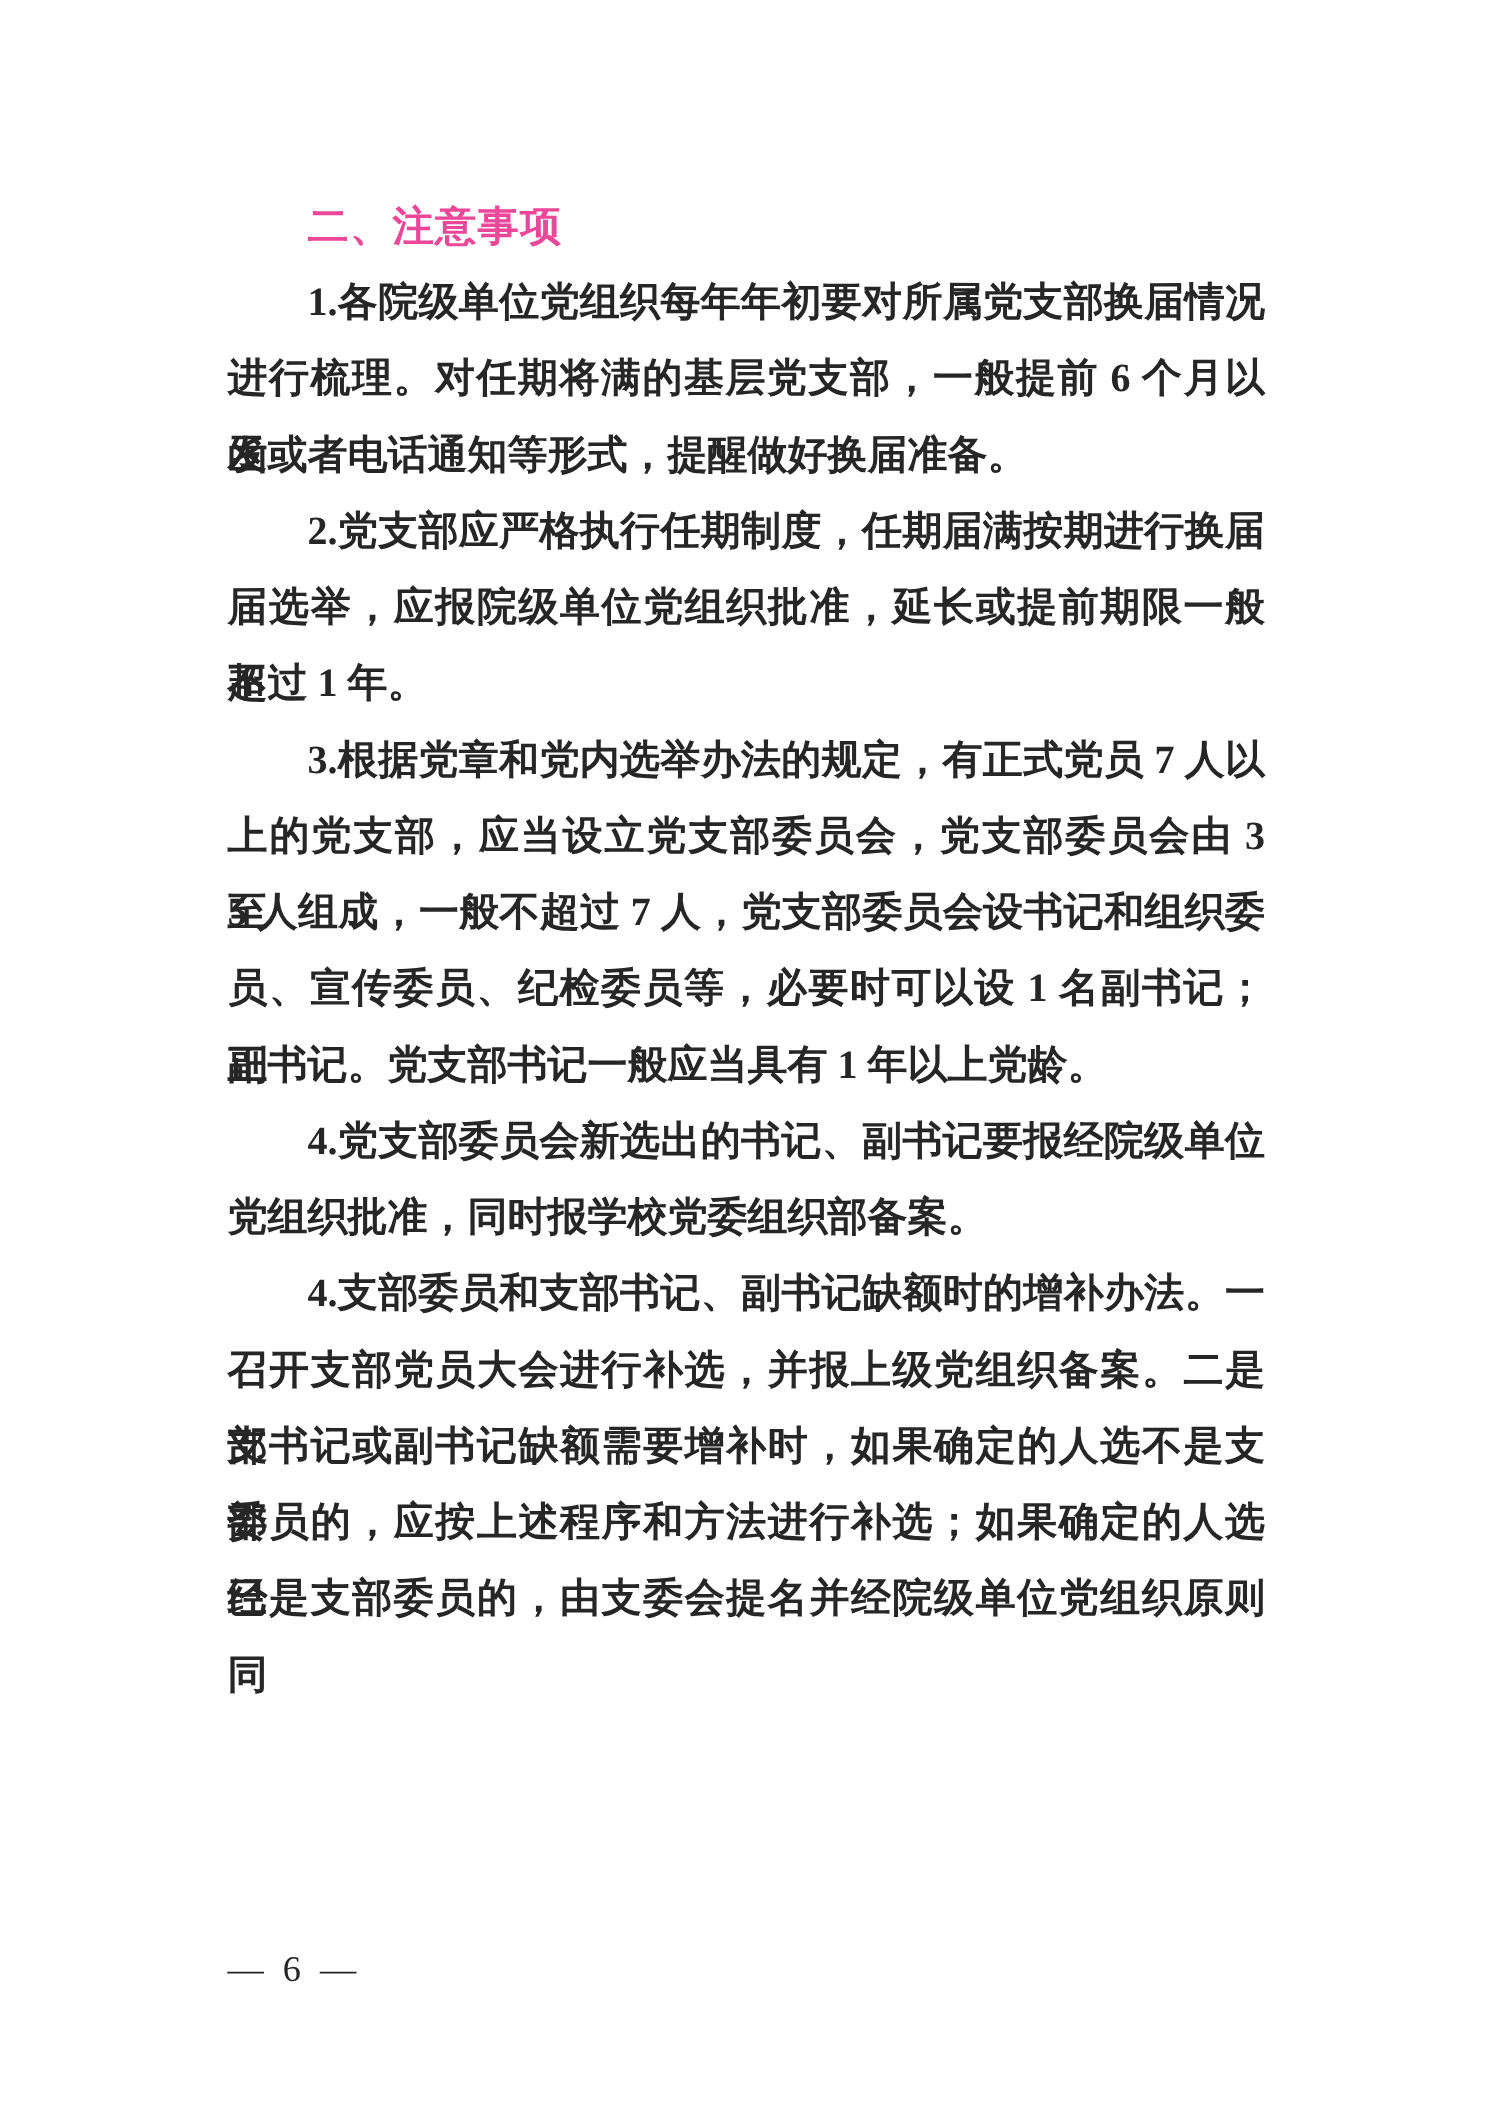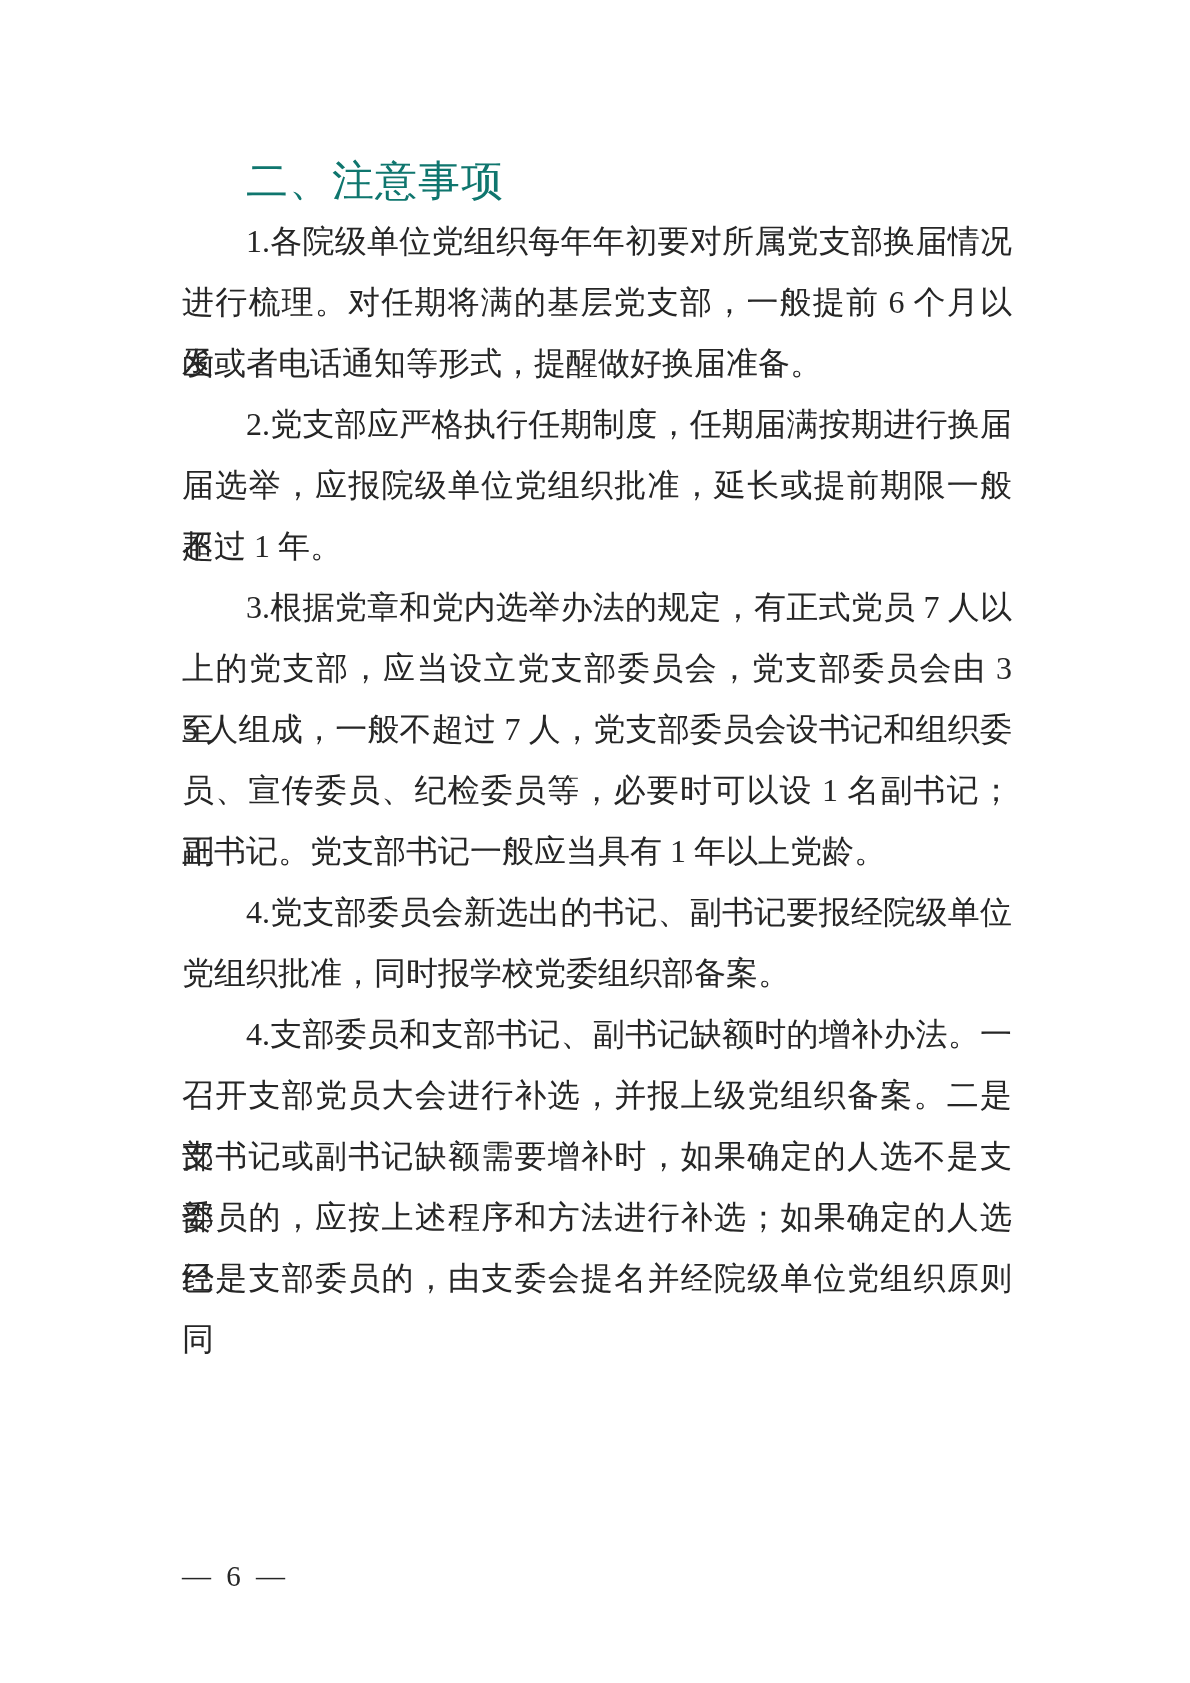--- a/index.html
+++ b/index.html
@@ -21,34 +21,35 @@
     left: 182px;
     top: 150px;
     width: 830px;
   }
   .heading {
     margin: 0;
     padding: 0;
     text-indent: 64px;
     height: 61px;
     line-height: 61px;
-    font-size: 42px;
-    font-weight: 400;
+    font-size: 33px;
+    font-weight: 700;
     font-family: "Liberation Sans", sans-serif;
-    color: #0f766e;
+    color: #ec4899;
     letter-spacing: 1px;
   }
   .line {
     height: 61px;
     line-height: 61px;
     font-size: 32px;
     text-align: justify;
     text-align-last: justify;
     white-space: normal;
     color: #262626;
+    font-weight: bold;
   }
   .line.indent {
     text-indent: 64px;
   }
   .line.no-fill {
     text-align-last: left;
   }
   .footer {
     position: absolute;
     left: 182px;

